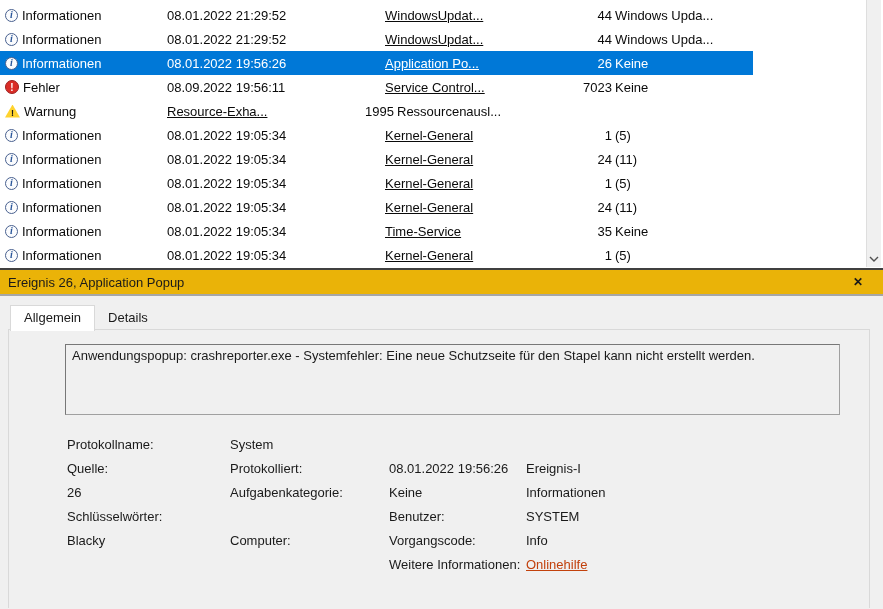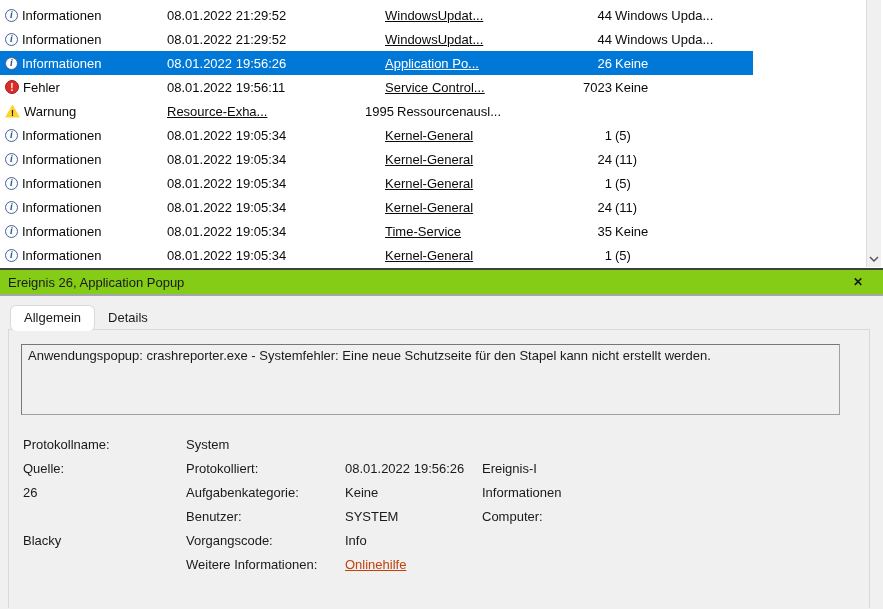--- a/index.html
+++ b/index.html
@@ -50,36 +50,36 @@
     background:#f0f0f0; border-left:1px solid #dedede;
   }
   .scroll-down-btn {
     position:absolute; bottom:0; left:0; width:14px; height:17px;
     display:flex; align-items:center; justify-content:center;
   }
 
   
   .detail-pane { position:absolute; top:270px; left:0; width:883px; height:339px; background:#f0f0f0; }
   .detail-header {
-    height:26px; background:#84cc16; border-bottom:2px solid #a6a6a6;
+    height:26px; background:#eab308; border-bottom:2px solid #a6a6a6;
     display:flex; align-items:center; justify-content:space-between;
     padding:0 20px 0 8px; color:#1a1a1a;
   }
   .close-btn { font-weight:bold; font-size:12px; color:#1a1a1a; cursor:default; }
 
   .tabs { margin:8px 0 0 10px; display:flex; height:26px; position:relative; z-index:2; align-items:flex-end; }
-  .tab { padding:4px 13px 5px 13px; color:#1a1a1a;border-radius:6px; }
+  .tab { padding:4px 13px 5px 13px; color:#1a1a1a; }
   .tab.active {
     background:#fff; border:1px solid #d9d9d9; border-bottom:none;
     margin-bottom:-1px; padding-bottom:6px;
   }
   .tab-page {
     margin:-1px 13px 0 8px; height:279px;
     background:#f0f0f0; border:1px solid #d9d9d9; border-bottom:none;
-    position:relative; z-index:1;
+    position:relative; z-index:1;padding-left:44px;
   }
 
   .message-box {
     margin:14px 29px 0 12px; height:71px;
     background:#f0f0f0; padding:3px 6px;
     border:1px solid #a0a0a0; border-top-color:#777; border-left-color:#777;
     color:#1a1a1a;
   }
 
   .fields { margin:18px 0 0 14px; display:grid; grid-template-columns:163px 159px 137px auto; color:#1a1a1a; }
@@ -119,21 +119,21 @@
     <div class="cell-date">08.01.2022 19:56:26</div>
     <div class="cell-source">Application Po...</div>
     <div class="cell-id">26</div>
     <div class="cell-cat">Keine</div>
   </div>
       <div class="ev-row">
     <div class="cell-level">
       <span class="lvl-icon icon-error"></span>
       <span>Fehler</span>
     </div>
-    <div class="cell-date">08.01.2022 19:56:11</div>
+    <div class="cell-date">08.09.2022 19:56:11</div>
     <div class="cell-source">Service Control...</div>
     <div class="cell-id">7023</div>
     <div class="cell-cat">Keine</div>
   </div>
       <div class="ev-row">
     <div class="cell-level">
       <span class="lvl-icon icon-warning"></span>
       <span>Warnung</span>
     </div>
     <div class="cell-source">Resource-Exha...</div>
@@ -229,25 +229,26 @@
         <div></div>
         <div></div>
         <div>Quelle:</div>
         <div>Protokolliert:</div>
         <div>08.01.2022 19:56:26</div>
         <div>Ereignis-I</div>
         <div>26</div>
         <div>Aufgabenkategorie:</div>
         <div>Keine</div>
         <div>Informationen</div>
+        <div>Schlüsselwörter:</div>
         <div></div>
         <div>Benutzer:</div>
         <div>SYSTEM</div>
+        <div>Blacky</div>
         <div>Computer:</div>
-        <div>Blacky</div>
         <div>Vorgangscode:</div>
         <div>Info</div>
         <div></div>
         <div></div>
         <div>Weitere Informationen:</div>
         <div class="link">Onlinehilfe</div>
         <div></div>
         <div></div>
       </div>
   </div>

